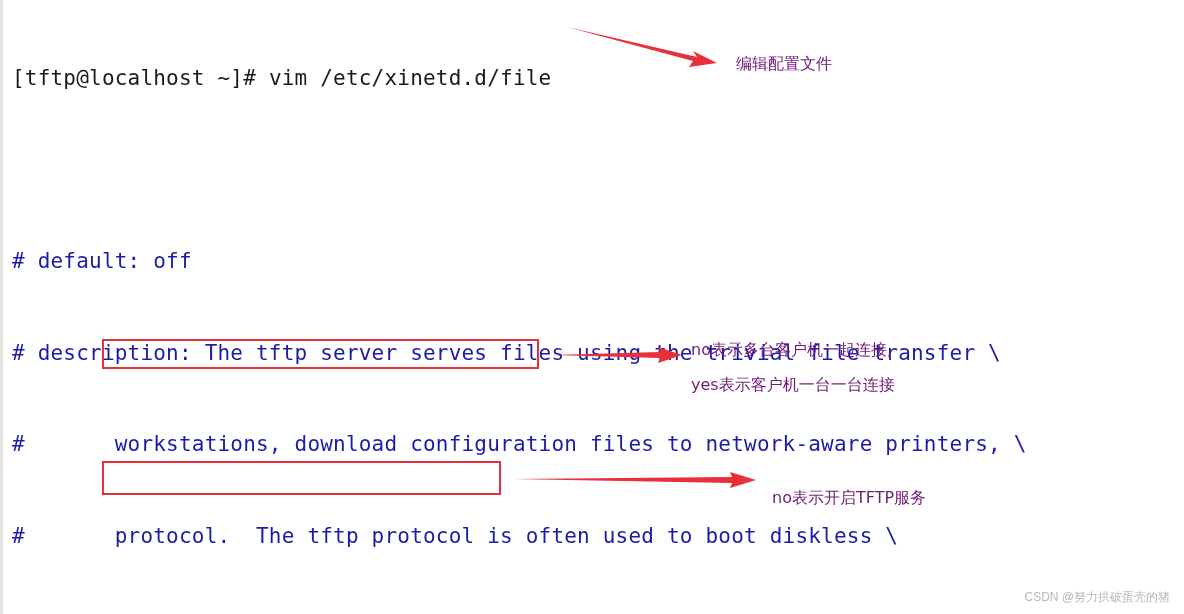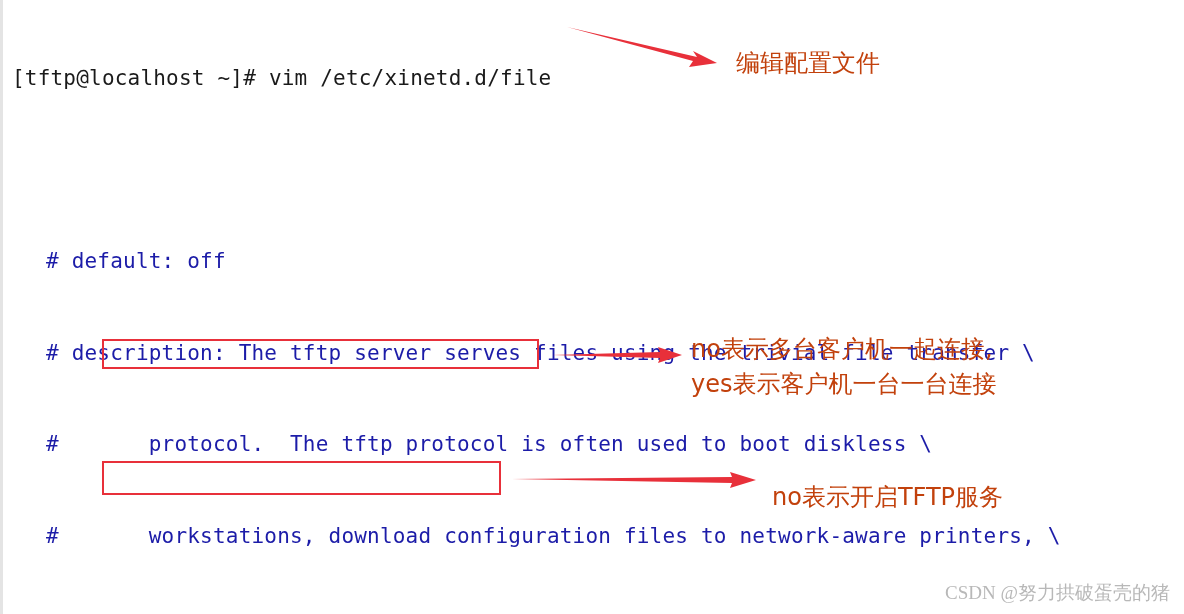--- a/index.html
+++ b/index.html
@@ -12,50 +12,50 @@
       position: absolute; left: 0; top: 0; width: 3px; height: 614px;
       background: #e4e4e4;
     }
     .term {
       position: absolute; left: 12px; top: 2px;
       font-size: 21px; line-height: 30.5px; white-space: pre;
       letter-spacing: 0.2px;
     }
     .line { height: 30.5px; }
     .prompt { color: #1a1a1a; }
-    .comment { color: #1c1ca8; margin-left: 34px; }
+    .comment { color: #1c1ca8; }
 
     .hl-box {
       position: absolute; border: 2px solid #e8303a; box-sizing: border-box;
     }
     .arrow { position: absolute; }
     .note {
-      position: absolute; color: #c2410c;
+      position: absolute; color: #701a75;
       font-family: "DejaVu Sans", "Liberation Sans", sans-serif;
-      font-size: 24px; line-height: 29px; white-space: nowrap;
+      font-size: 16px; line-height: 29px; white-space: nowrap;
     }
     .watermark {
       position: absolute; right: 14px; bottom: 8px;
-      color: #b8b8b8; font-size: 19px;
-      font-family: Liberation Serif, serif;
+      color: #b8b8b8; font-size: 12px;
+      font-family: Liberation Sans, sans-serif;
       margin-top: 13px;
     }
   </style>
 </head>
 <body>
 
 <div class="left-border"></div>
 
 <div class="term">
   <div class="line"><span class="prompt">[tftp@localhost ~]# </span><span class="prompt">vim /etc/xinetd.d/file</span></div>
   <div class="line"></div>
   <div class="line comment"># default: off</div>
   <div class="line comment"># description: The tftp server serves files using the trivial file transfer \</div>
+  <div class="line comment">#       workstations, download configuration files to network-aware printers, \</div>
   <div class="line comment">#       protocol.  The tftp protocol is often used to boot diskless \</div>
-  <div class="line comment">#       workstations, download configuration files to network-aware printers, \</div>
   <div class="line comment">#       and to start the installation process for some operating systems.</div>
   
   
 
   
 
   
 
   
 

